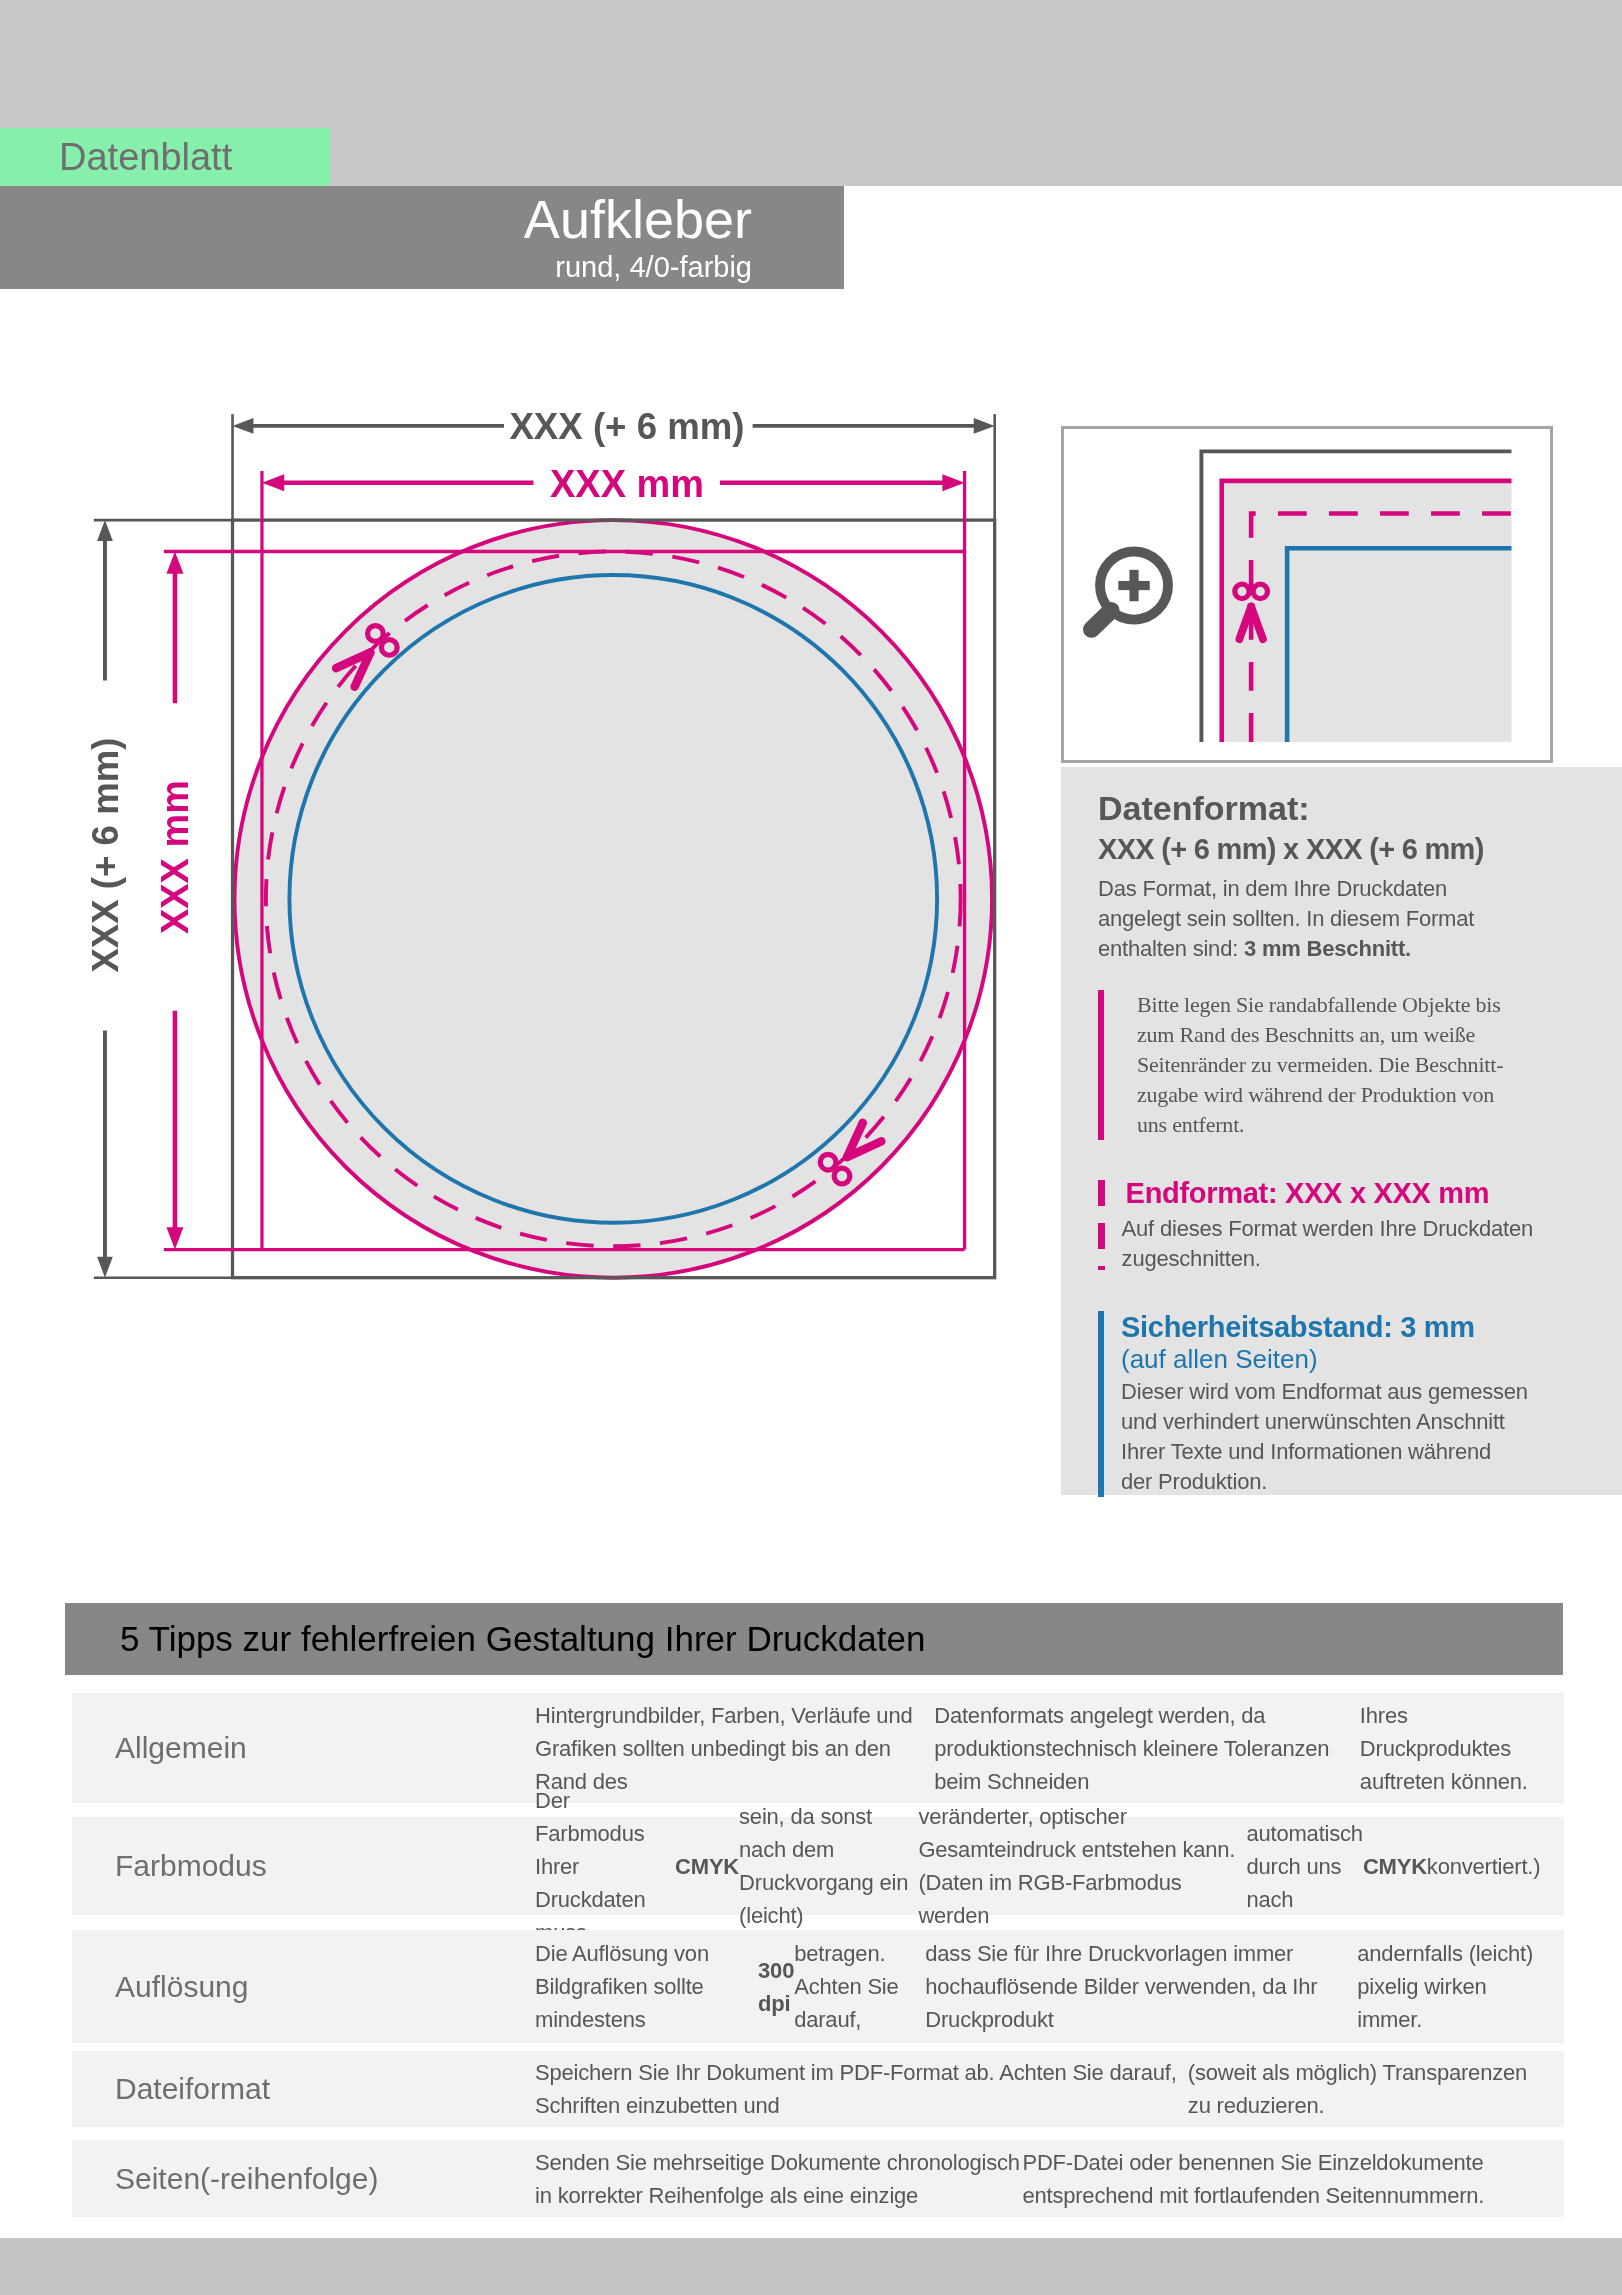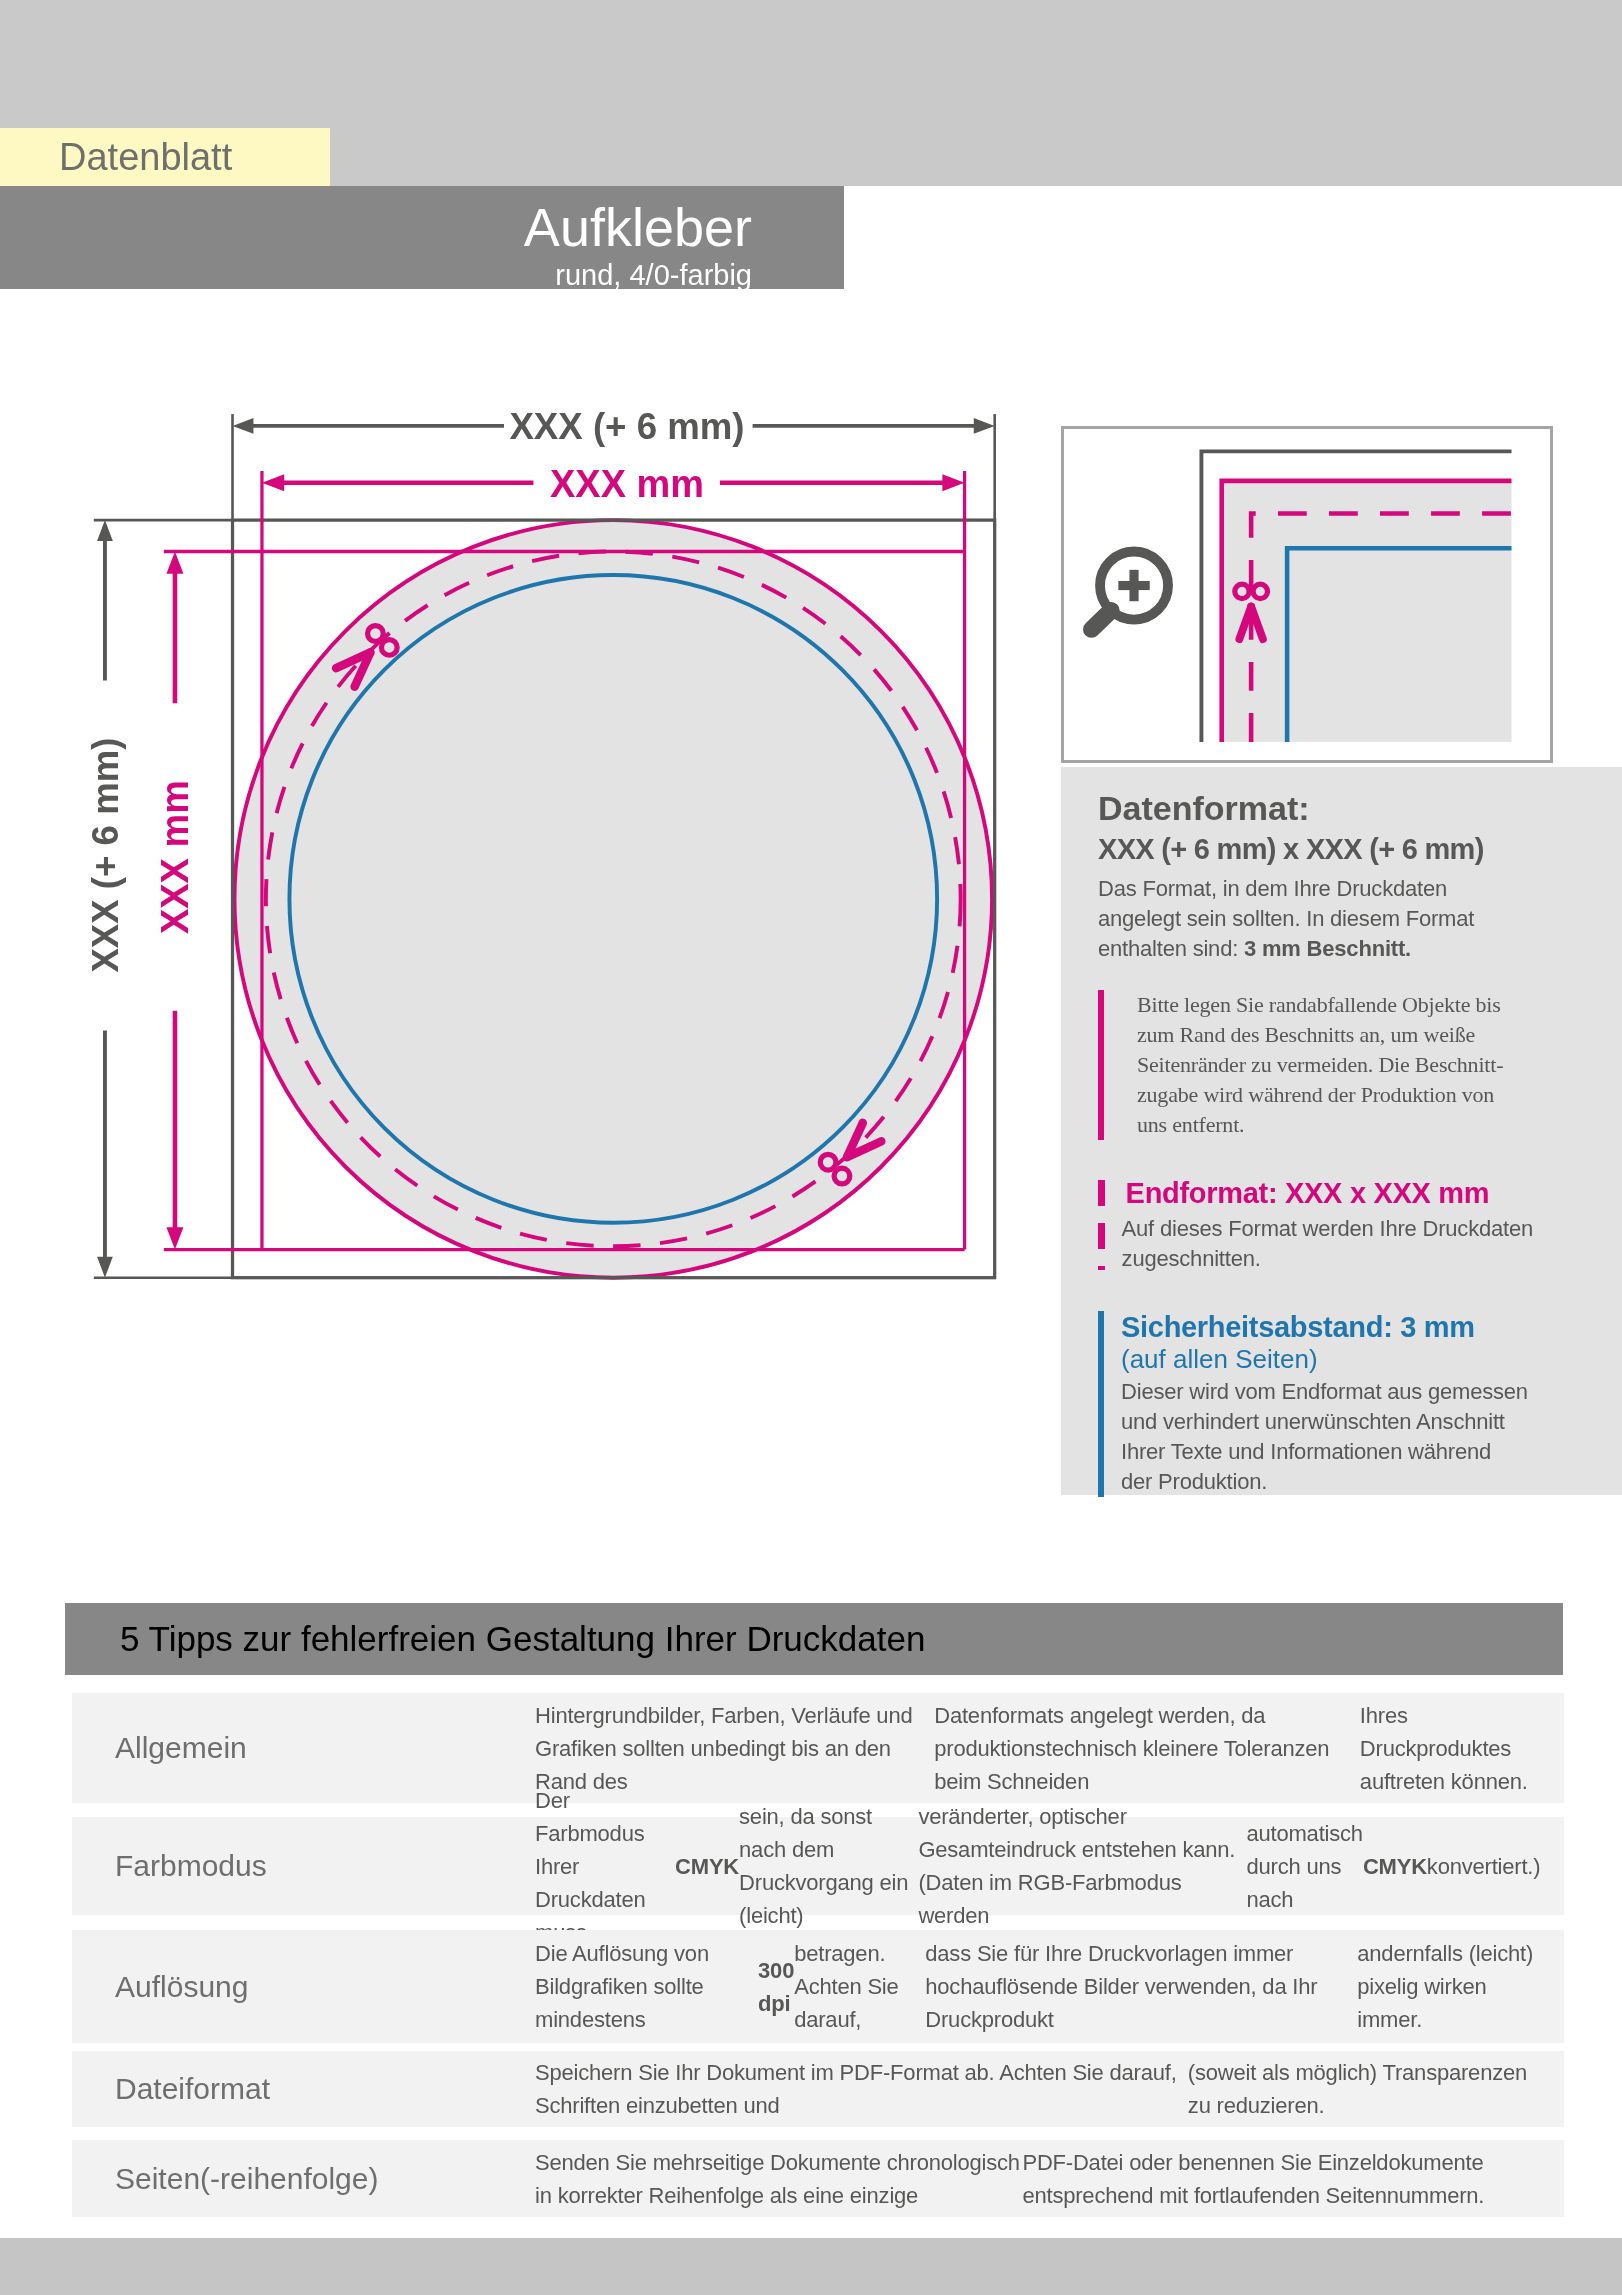--- a/index.html
+++ b/index.html
@@ -1,25 +1,25 @@
 <!DOCTYPE html>
 <html style="font-size:10.5px"><head>
 <meta charset="utf-8">
 <style>
   html,body{margin:0;padding:0;background:#ffffff;}
   body{font-family:"Liberation Sans", sans-serif; color:#575756;}
   #page{position:relative;width:1623px;height:2295px;background:#ffffff;overflow:hidden;}
 
   
   .top-strip{position:absolute;left:0;top:0;width:1623px;height:186px;background:#c9c9c9;}
-  .sheet-label{position:absolute;left:0;top:128px;width:330px;height:59px;background:#fef9c3;
+  .sheet-label{position:absolute;left:0;top:128px;width:330px;height:59px;background:#86efac;
                font-size:38px;line-height:59px;color:#6f6f6e;padding-left:59px;box-sizing:border-box;}
   .title-band{position:absolute;left:0;top:186px;width:844px;height:103px;background:#878787;
               color:#ffffff;text-align:right;padding-right:92px;box-sizing:border-box;}
-  .title-band .product-title{font-size:54px;line-height:63px;margin-top:10px;font-weight:400;}
+  .title-band .product-title{font-size:54px;line-height:63px;margin-top:2px;font-weight:400;}
   .title-band .product-subtitle{font-size:29px;line-height:33px;font-weight:400;text-align:right;}
 
   
   svg.layer{position:absolute;left:0;top:0;width:1623px;height:2295px;pointer-events:none;}
 
   
   .detail-box{position:absolute;left:1061px;top:426px;width:492px;height:337px;background:#ffffff;
               border:3.3px solid #a5a5a5;box-sizing:border-box;}
   .info-panel{position:absolute;left:1061px;top:767px;width:572px;height:728px;background:#e3e3e3;
               box-sizing:border-box;padding:22px 25px 0 37px;}

